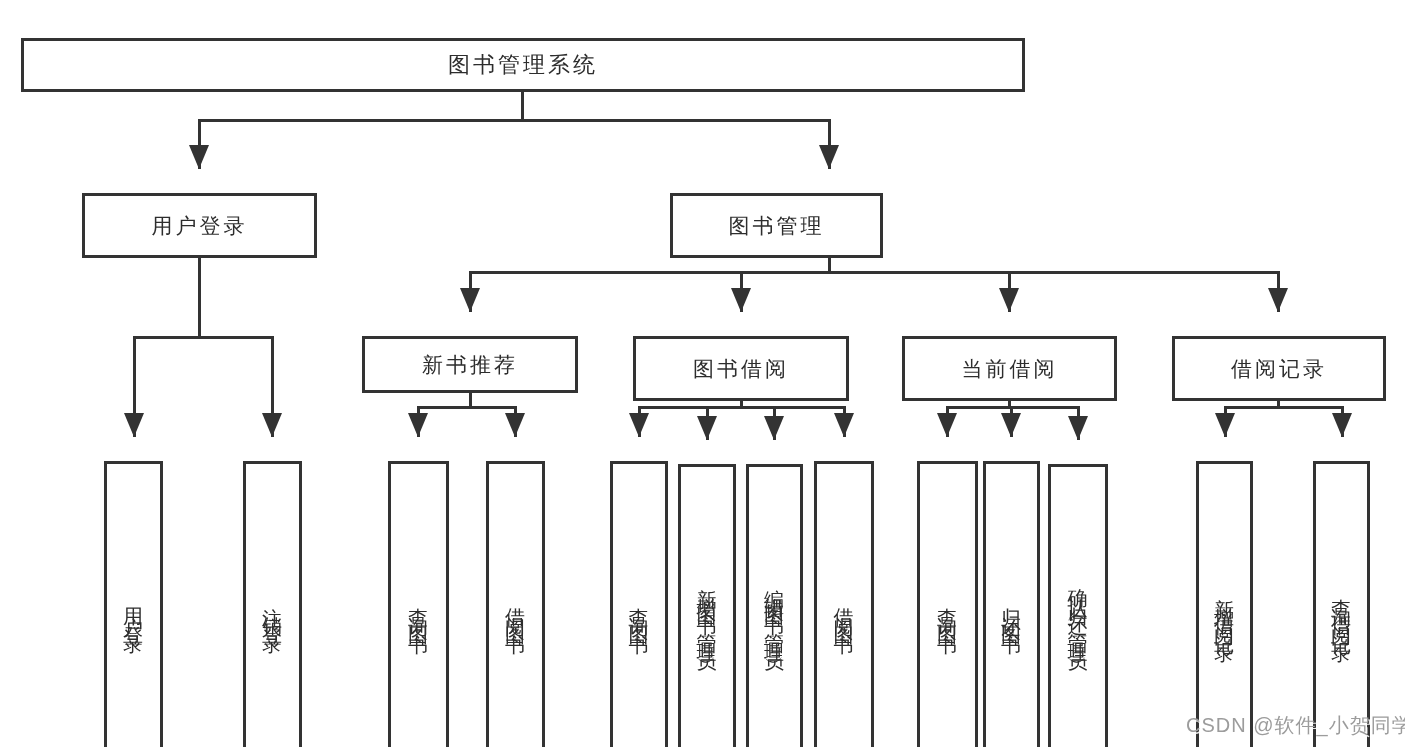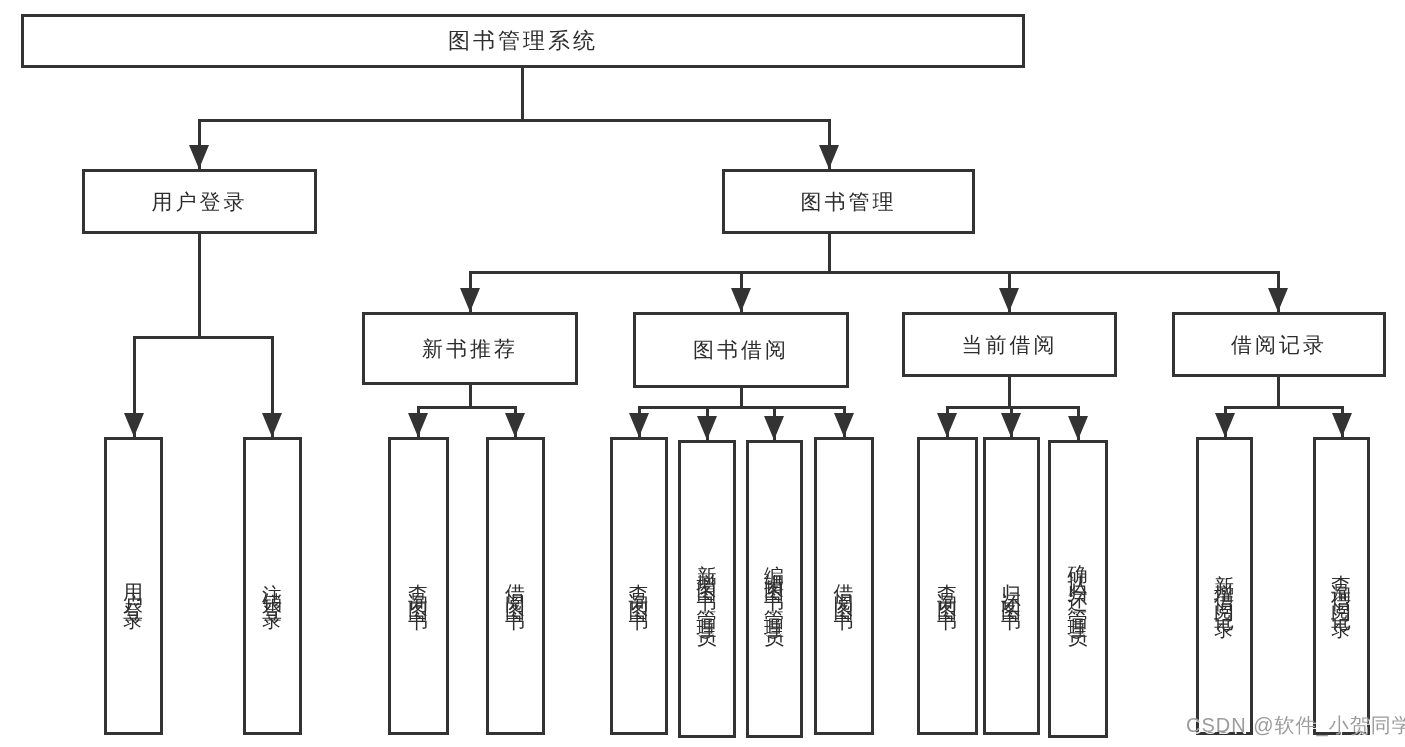--- a/index.html
+++ b/index.html
@@ -12,20 +12,21 @@
   html,body{background:var(--color-background);}
   body{font-family:"Liberation Sans","DejaVu Sans",sans-serif;color:var(--color-text);}
   #canvas{position:relative;width:1405px;height:747px;background:var(--color-background);overflow:hidden;}
 
   .box{
     position:absolute;
     border:3px solid var(--color-line);
     background:var(--color-background);
     display:flex;align-items:center;justify-content:center;
     z-index:2;
+    margin-top:24px;
   }
   .box .lbl{
     font-size:21px;
     letter-spacing:3px;
     white-space:nowrap;
     color:var(--color-text);
   }
   .box.root .lbl{font-size:22px;}
   .vbox .lbl{
     writing-mode:vertical-rl;
@@ -115,28 +116,28 @@
   <div class="arrow" style="left:1215px;top:413px;"></div>
   <div class="arrow" style="left:1332px;top:413px;"></div>
 
   <div class="box root" style="left:21px;top:14px;width:1004px;height:54px;">
     <span class="lbl">图书管理系统</span>
   </div>
 
   <div class="box" style="left:82px;top:169px;width:235px;height:65px;">
     <span class="lbl">用户登录</span>
   </div>
-  <div class="box" style="left:722px;top:169px;width:253px;height:65px;">
+  <div class="box" style="left:670px;top:169px;width:213px;height:65px;">
     <span class="lbl">图书管理</span>
   </div>
 
-  <div class="box" style="left:362px;top:312px;width:216px;height:73px;justify-content:center;">
+  <div class="box" style="left:362px;top:312px;width:216px;height:57px;justify-content:center;">
     <span class="lbl">新书推荐</span>
   </div>
-  <div class="box" style="left:633px;top:312px;width:216px;height:76px;">
+  <div class="box" style="left:633px;top:312px;width:216px;height:65px;">
     <span class="lbl">图书借阅</span>
   </div>
   <div class="box" style="left:1172px;top:312px;width:214px;height:65px;">
     <span class="lbl">借阅记录</span>
   </div>
   <div class="box" style="left:902px;top:312px;width:215px;height:65px;">
     <span class="lbl">当前借阅</span>
   </div>
 
   <div class="box vbox" style="left:104px;top:437px;width:59px;height:298px;">

